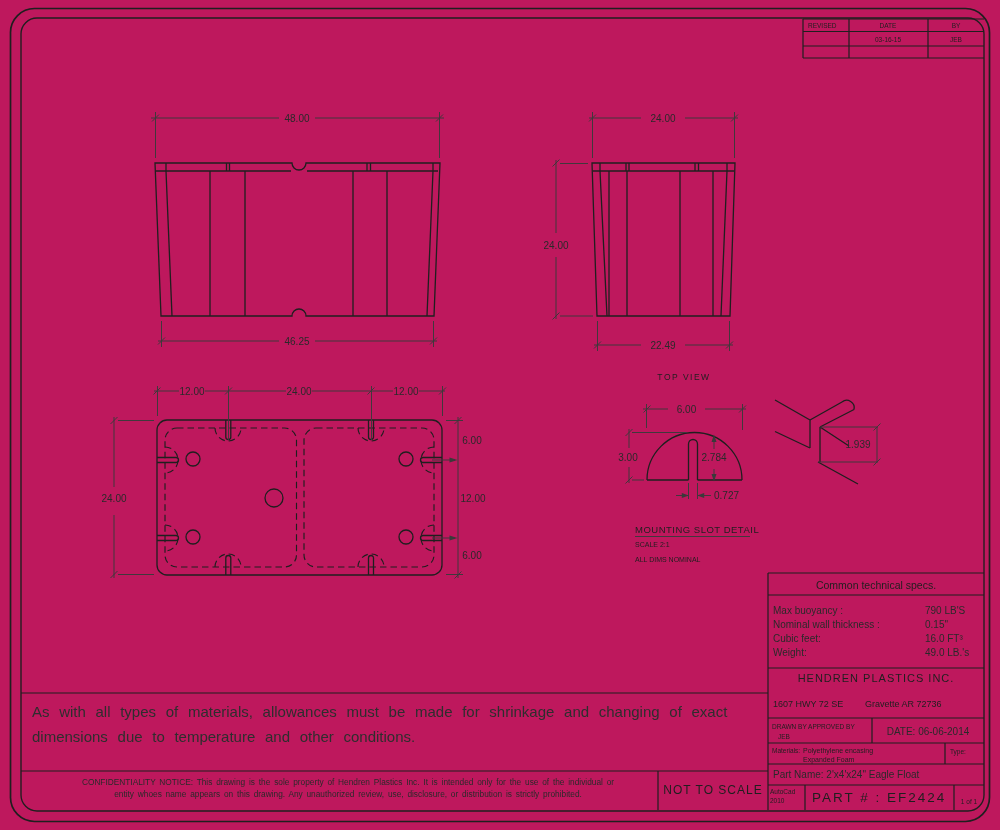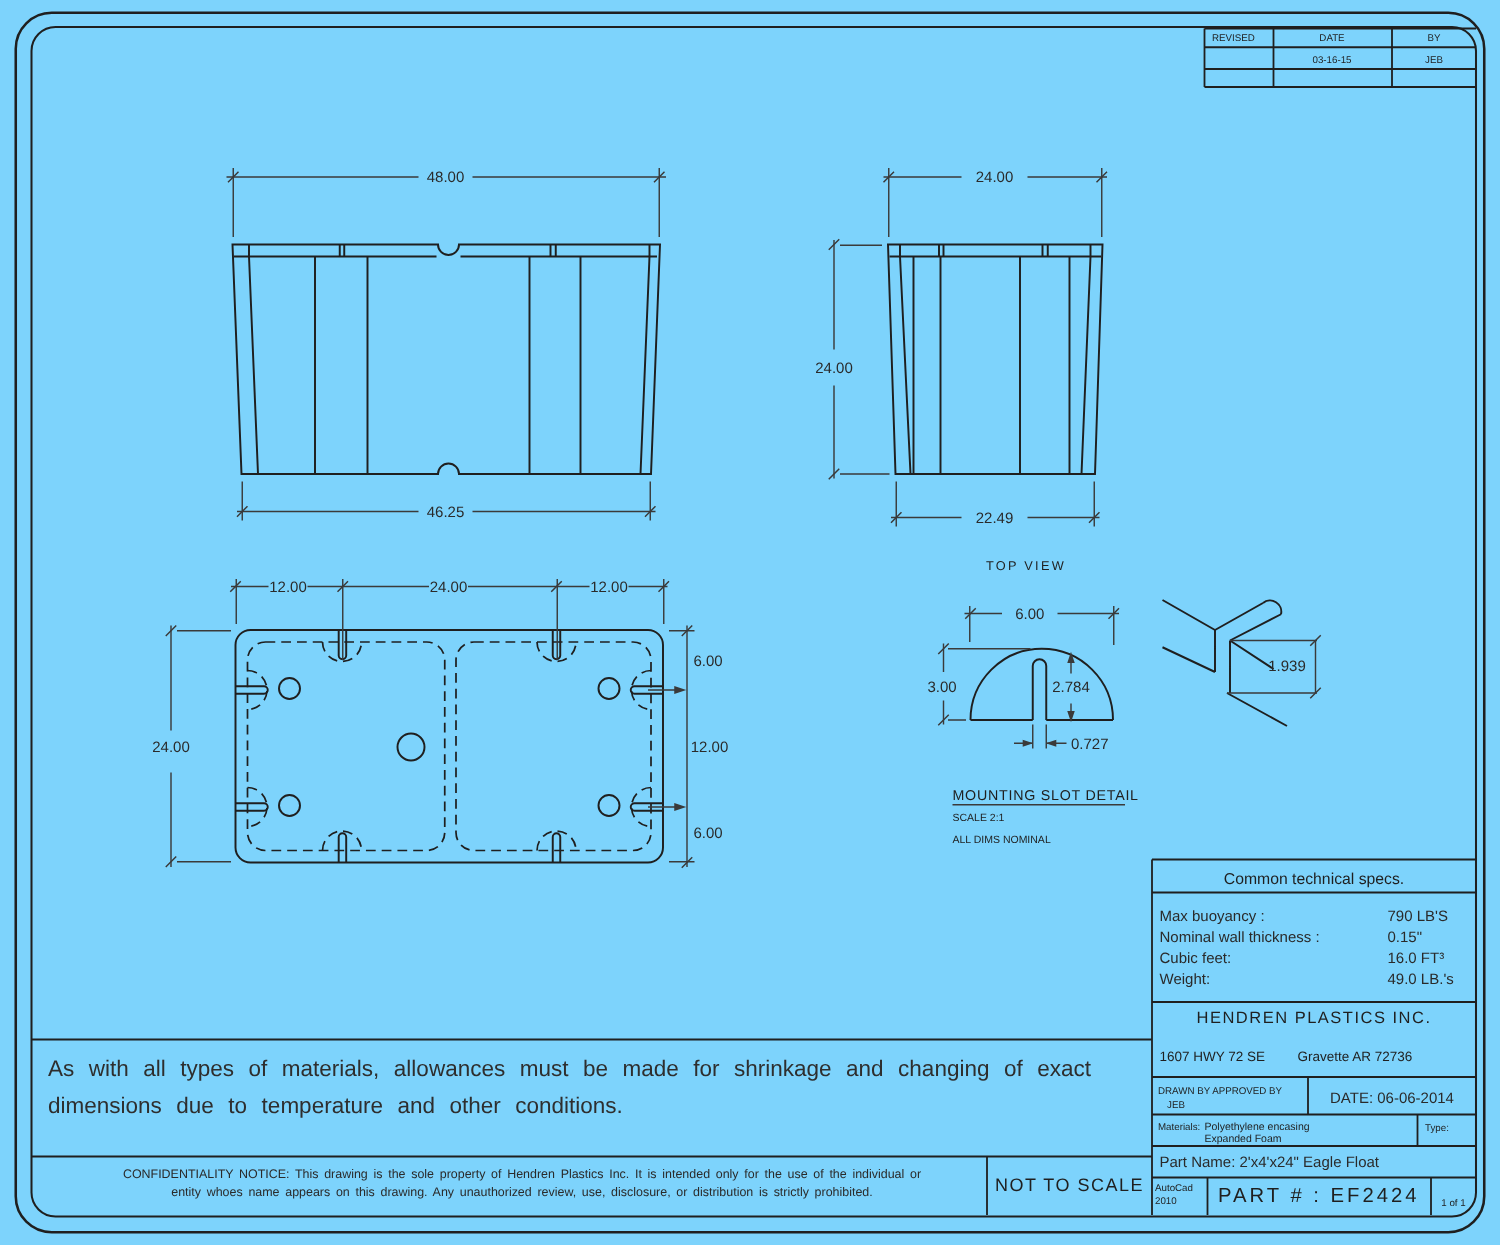--- a/index.html
+++ b/index.html
@@ -1,16 +1,16 @@
 <!DOCTYPE html>
 <html><head>
 <meta charset="utf-8">
 <style>
   html,body{margin:0;padding:0;background:#ffffff;}
-  .sheet{position:relative;width:1000px;height:830px;background:#7dd3fc;overflow:hidden;}
+  .sheet{position:relative;width:1000px;height:830px;background:#be185d;overflow:hidden;}
   svg{display:block;}
   svg text{font-family:"Liberation Sans",sans-serif;fill:#1f1f1f;}
   .mid{text-anchor:middle;}
   
   .b1{stroke:#1f1f1f;fill:none;stroke-width:1.7;}
   .b2{stroke:#1f1f1f;fill:none;stroke-width:1.35;}
   .s {stroke:#1f1f1f;fill:none;stroke-width:1.3;}
   .tb{stroke:#1f1f1f;fill:none;stroke-width:1.2;}
   .m {stroke:#3a3a3a;fill:none;stroke-width:0.95;}
   .d {stroke:#1f1f1f;fill:none;stroke-width:1.15;stroke-dasharray:6.5 4;}

